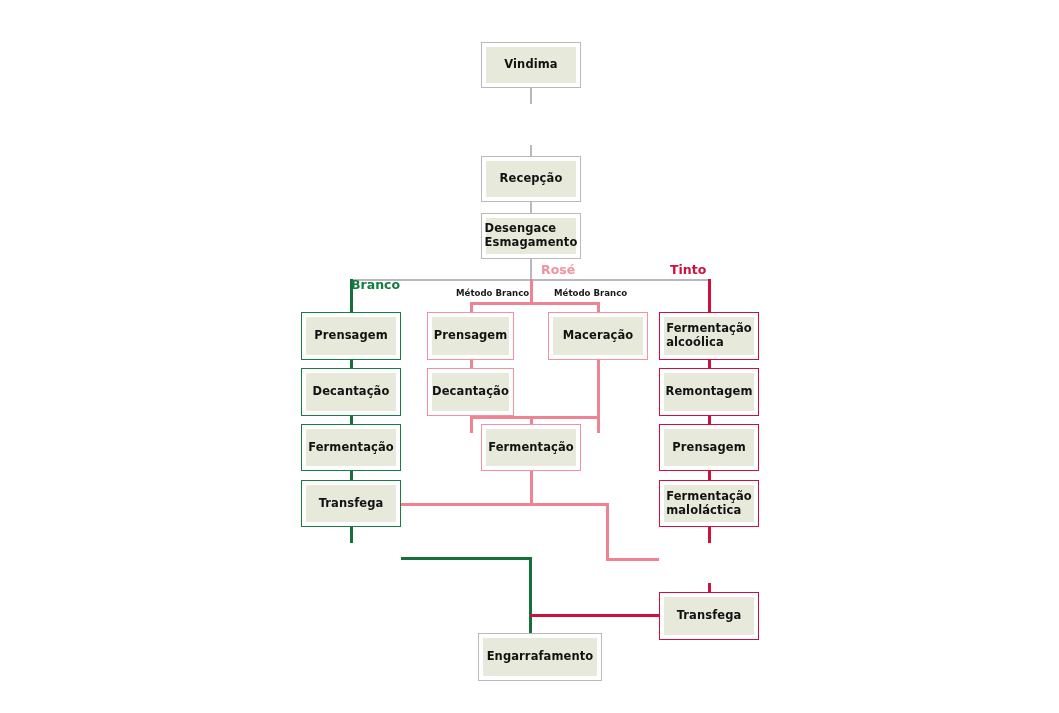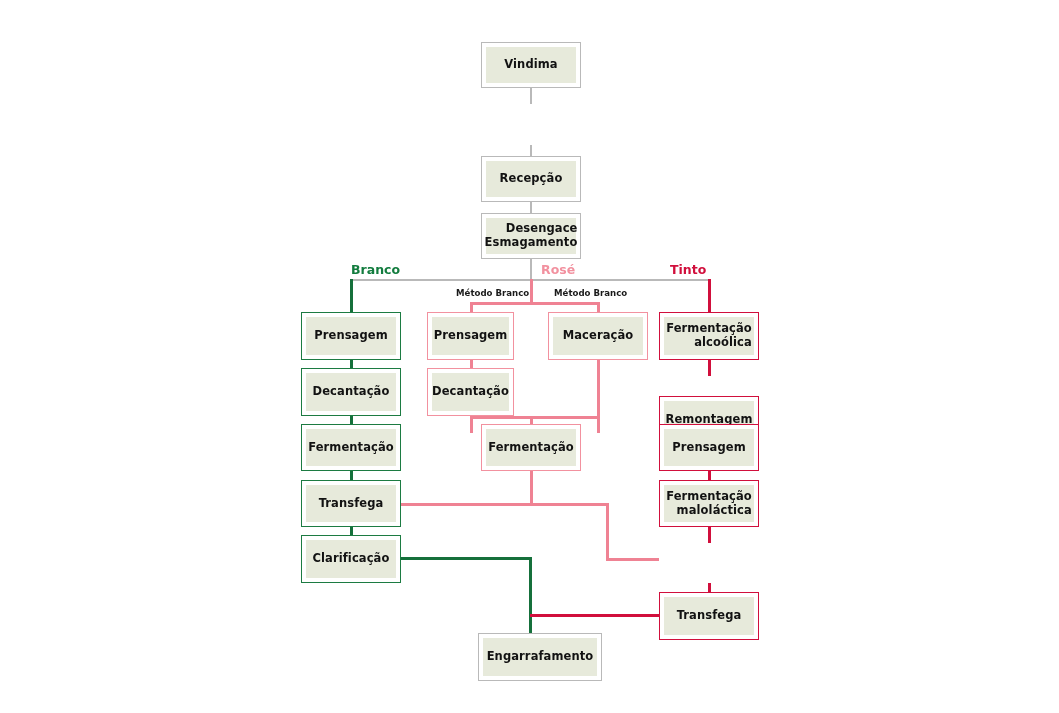--- a/index.html
+++ b/index.html
@@ -28,21 +28,21 @@
     justify-content: center;
     z-index: 5;
   }
   .node .inner {
     width: 100%;
     height: 100%;
     background: #e7eadb;
     display: flex;
     align-items: center;
     justify-content: center;
-    text-align: right;
+    text-align: left;
     line-height: 1.18;
     font-size: 11.5px;
     font-weight: bold;
     color: #121212;
     letter-spacing: .1px;
     padding: 0 3px;
     box-sizing: border-box;
   }
   .node.b-gray  { border: 1.6px solid #b9b9b9; }
   .node.b-green { border: 1.9px solid #1c7b42; }
@@ -60,21 +60,21 @@
   .c-tinto { background: #d10f3c; }
 
   
   .branch-label {
     position: absolute;
     font-size: 12.5px;
     font-weight: bold;
     white-space: nowrap;
     z-index: 6;
   }
-  .l-branco { color: #127c3e; }
+  .l-branco { color: #127c3e; margin-top: 15px; }
   .l-rose   { color: #f2919f; }
   .l-tinto  { color: #d10f3c; }
 
   .method-label {
     position: absolute;
     font-size: 8.6px;
     font-weight: bold;
     color: #1a1a1a;
     white-space: nowrap;
     z-index: 6;
@@ -150,41 +150,38 @@
   </div>
   <div class="node b-green" style="left:301px; top:368px; width:100px; height:48px;">
     <div class="inner">Decantação</div>
   </div>
   <div class="node b-green" style="left:301px; top:424px; width:100px; height:47px;">
     <div class="inner">Fermentação</div>
   </div>
   <div class="node b-green" style="left:301px; top:480px; width:100px; height:47px;">
     <div class="inner">Transfega</div>
   </div>
-  <div class="node b-green" style="left:301px; top:535px; width:100px; height:48px;">
-    <div class="inner">Clarificação</div>
-  </div>
 
   <div class="node b-rose" style="left:427px; top:312px; width:87px; height:48px;">
     <div class="inner">Prensagem</div>
   </div>
   <div class="node b-rose" style="left:548px; top:312px; width:100px; height:48px;">
     <div class="inner">Maceração</div>
   </div>
   <div class="node b-rose" style="left:427px; top:368px; width:87px; height:48px;">
     <div class="inner">Decantação</div>
   </div>
   <div class="node b-rose" style="left:481px; top:424px; width:100px; height:47px;">
     <div class="inner">Fermentação</div>
   </div>
 
   <div class="node b-tinto" style="left:659px; top:312px; width:100px; height:48px;">
     <div class="inner">Fermentação<br>alcoólica</div>
   </div>
-  <div class="node b-tinto" style="left:659px; top:368px; width:100px; height:48px;margin-top:28px;">
+  <div class="node b-tinto" style="left:659px; top:368px; width:100px; height:48px;">
     <div class="inner">Remontagem</div>
   </div>
   <div class="node b-tinto" style="left:659px; top:424px; width:100px; height:47px;">
     <div class="inner">Prensagem</div>
   </div>
   <div class="node b-tinto" style="left:659px; top:480px; width:100px; height:47px;">
     <div class="inner">Fermentação<br>maloláctica</div>
   </div>
   <div class="node b-tinto" style="left:659px; top:592px; width:100px; height:48px;">
     <div class="inner">Transfega</div>

